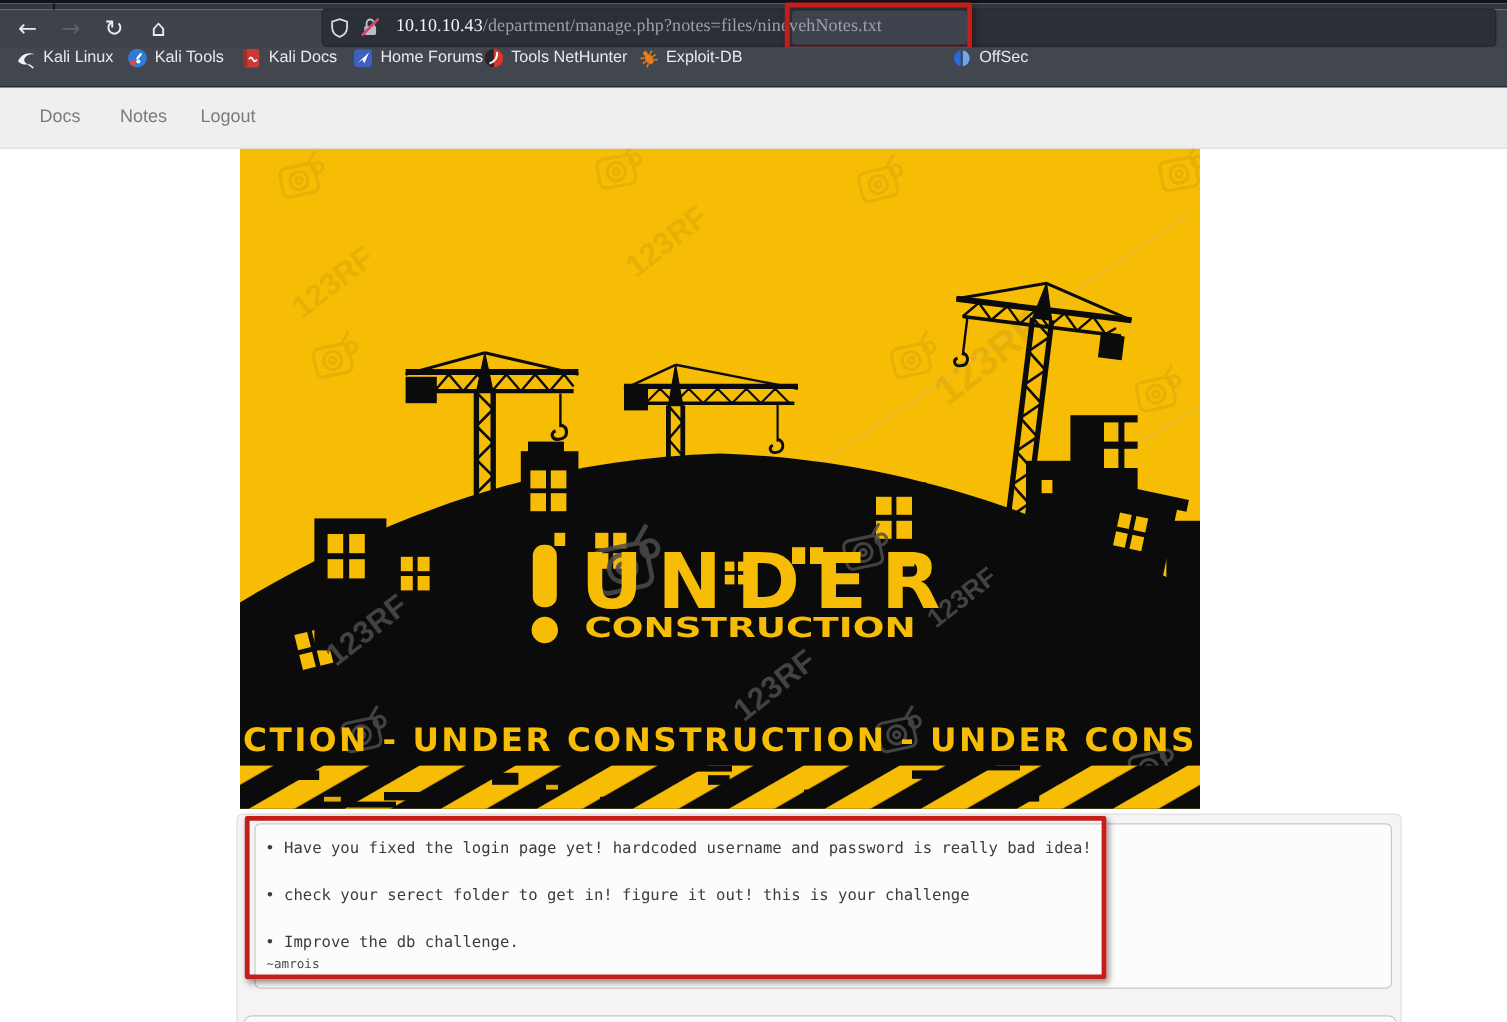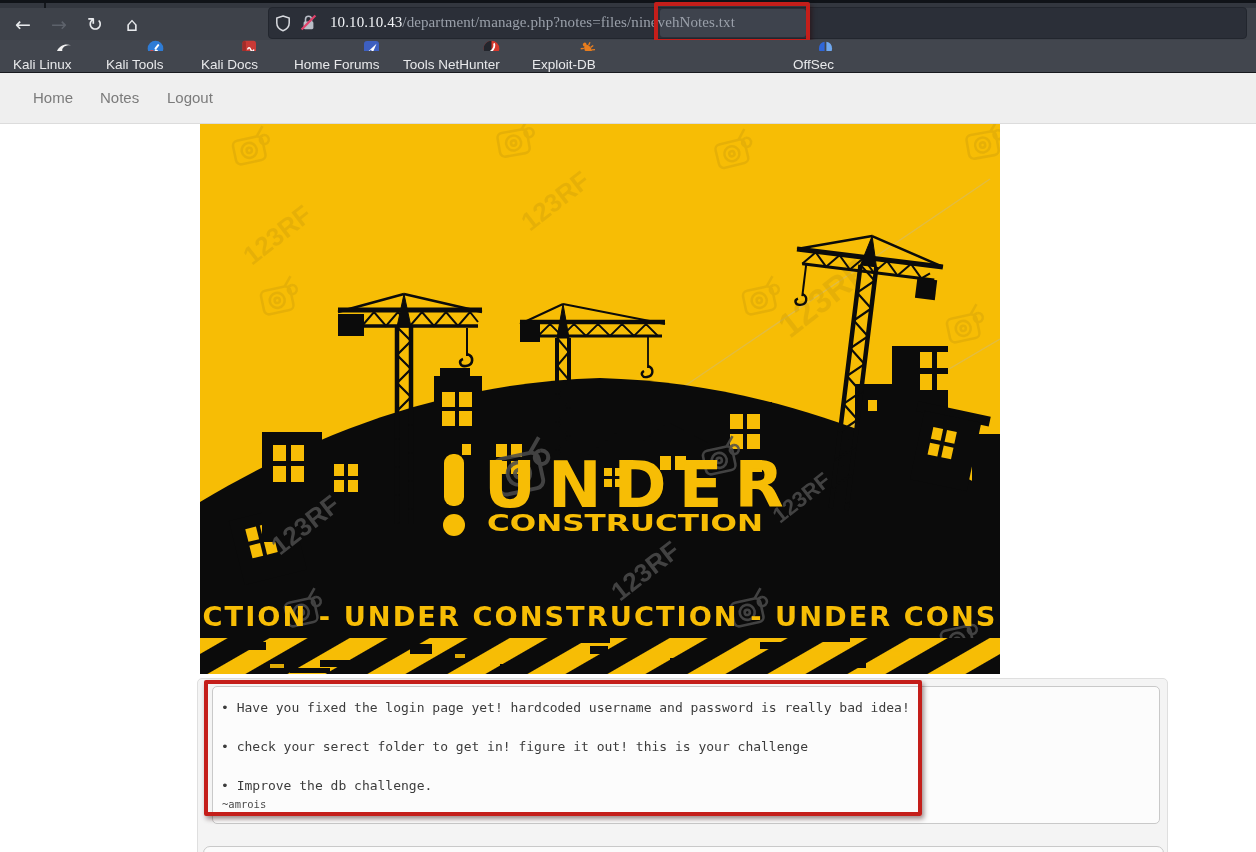--- a/index.html
+++ b/index.html
@@ -18,21 +18,21 @@
   #urltext{left:330px;top:8px;height:30px;line-height:29px;white-space:nowrap;
     font-family:Liberation Serif, serif;font-size:15px;letter-spacing:0.1px;}
   #urltext .host{color:#f2f4f7;}
   #urltext .path{color:#9aa0aa;}
   
   .redbox{border:4px solid #c41e1a;box-shadow:2px 3px 5px rgba(40,0,0,.45);border-radius:2px;pointer-events:none;}
   #redbox-url{left:654px;top:2px;width:148px;height:33px;}
   #redbox-notes{left:204px;top:680px;width:710px;height:128px;}
   
   #bookmarks{left:0;top:40px;width:1256px;height:32px;background:#42464e;border-bottom:1px solid #17191e;}
-  .bm{position:absolute;top:0;height:32px;display:flex;align-items:flex-end;gap:6px;cursor:pointer;flex-direction:column;}
+  .bm{position:absolute;top:0;height:32px;display:flex;align-items:flex-start;gap:6px;cursor:pointer;}
   .bm svg{display:block;}
   .bm .lbl{color:#e8e9eb;font-size:13.5px;white-space:nowrap;}
   
   #sitenav{left:0;top:73px;width:1256px;height:50px;background:#efefef;border-bottom:1px solid #dcdcdc;}
   .snlink{position:absolute;top:0;height:50px;line-height:50px;color:#7b7b7b;font-size:15px;cursor:pointer;}
   
   #hero{left:200px;top:124px;width:800px;height:550px;}
   
   #panel{left:197px;top:678px;width:969px;height:200px;background:#f4f4f4;border:1px solid #dfdfdf;border-radius:5px;}
   #notesbox{left:212px;top:686px;width:946px;height:136px;background:#fcfcfc;border:1px solid #c9c9c9;border-radius:5px;}
@@ -143,21 +143,21 @@
   <div class="bm" style="left:793px">
     <svg width="17" height="17">
       <path d="M7.6 1.8 A6.8 6.8 0 0 0 7.6 15.2 Z" fill="#2f66d8"></path>
       <path d="M9.4 1.8 A6.8 6.8 0 0 1 9.4 15.2 Z" fill="#6fa8ef"></path>
     </svg>
     <span class="lbl">OffSec</span>
   </div>
 </div>
 
 <div class="ab" id="sitenav">
-  <span class="snlink" style="left:33px">Home</span>
+  <span class="snlink" style="left:33px">Docs</span>
   <span class="snlink" style="left:100px">Notes</span>
   <span class="snlink" style="left:167px">Logout</span>
 </div>
 
 <svg class="ab" id="hero" viewBox="0 0 800 550" preserveAspectRatio="none">
   <defs>
     <pattern id="hz" patternUnits="userSpaceOnUse" width="40" height="40" patternTransform="rotate(60)">
       <rect width="40" height="40" fill="#0b0b0b"></rect>
       <rect width="19" height="40" fill="#f7bd05"></rect>
     </pattern>

